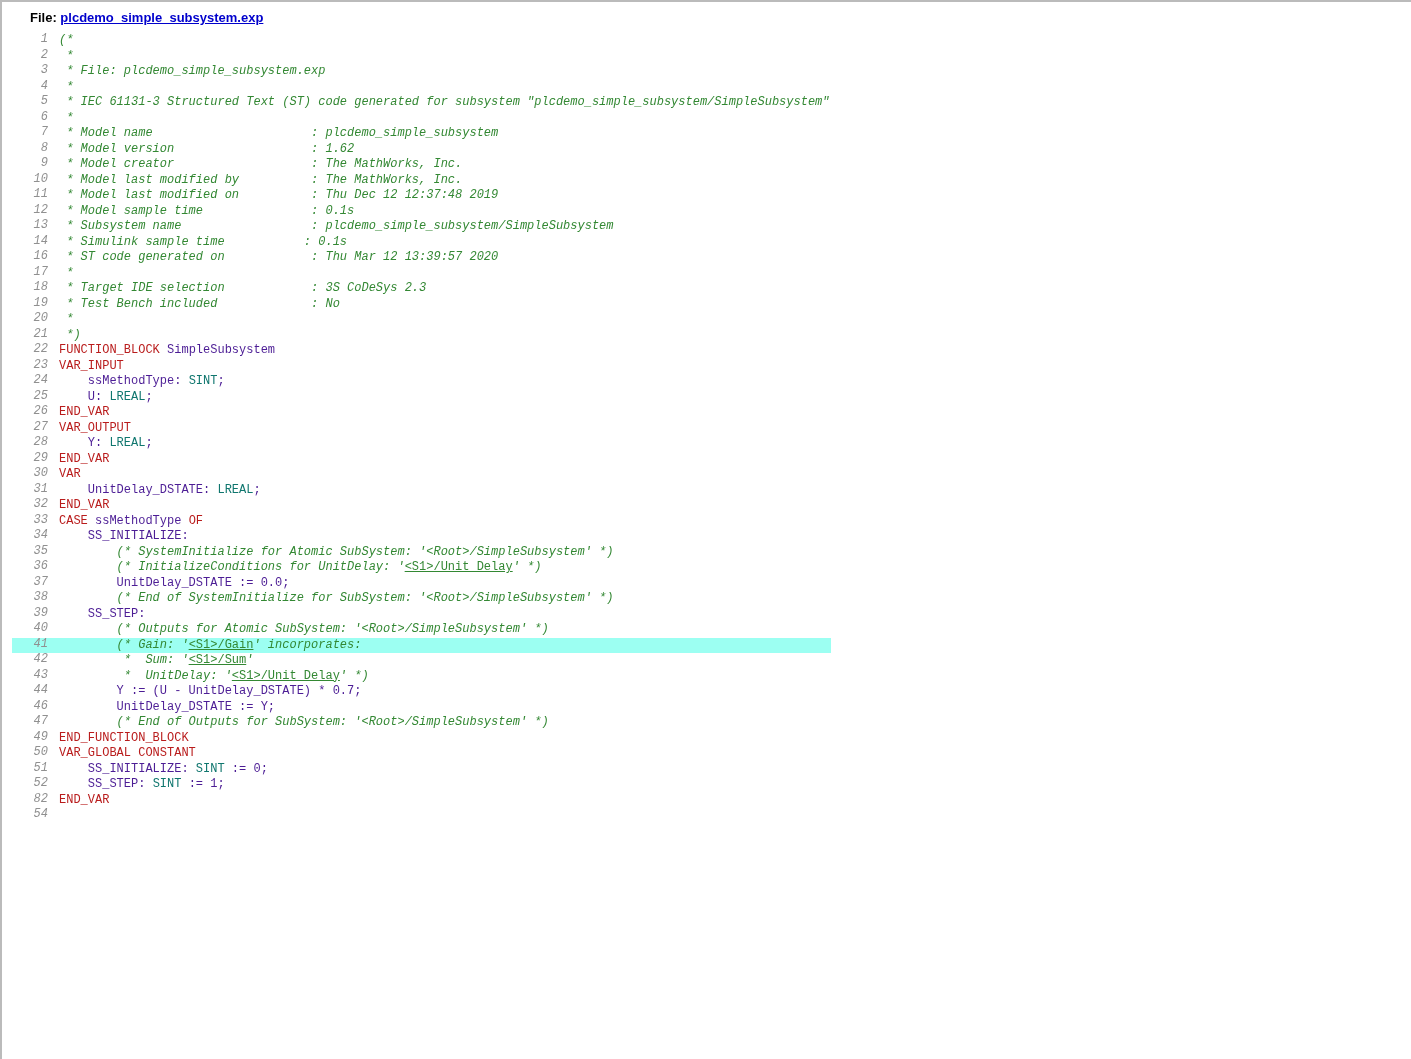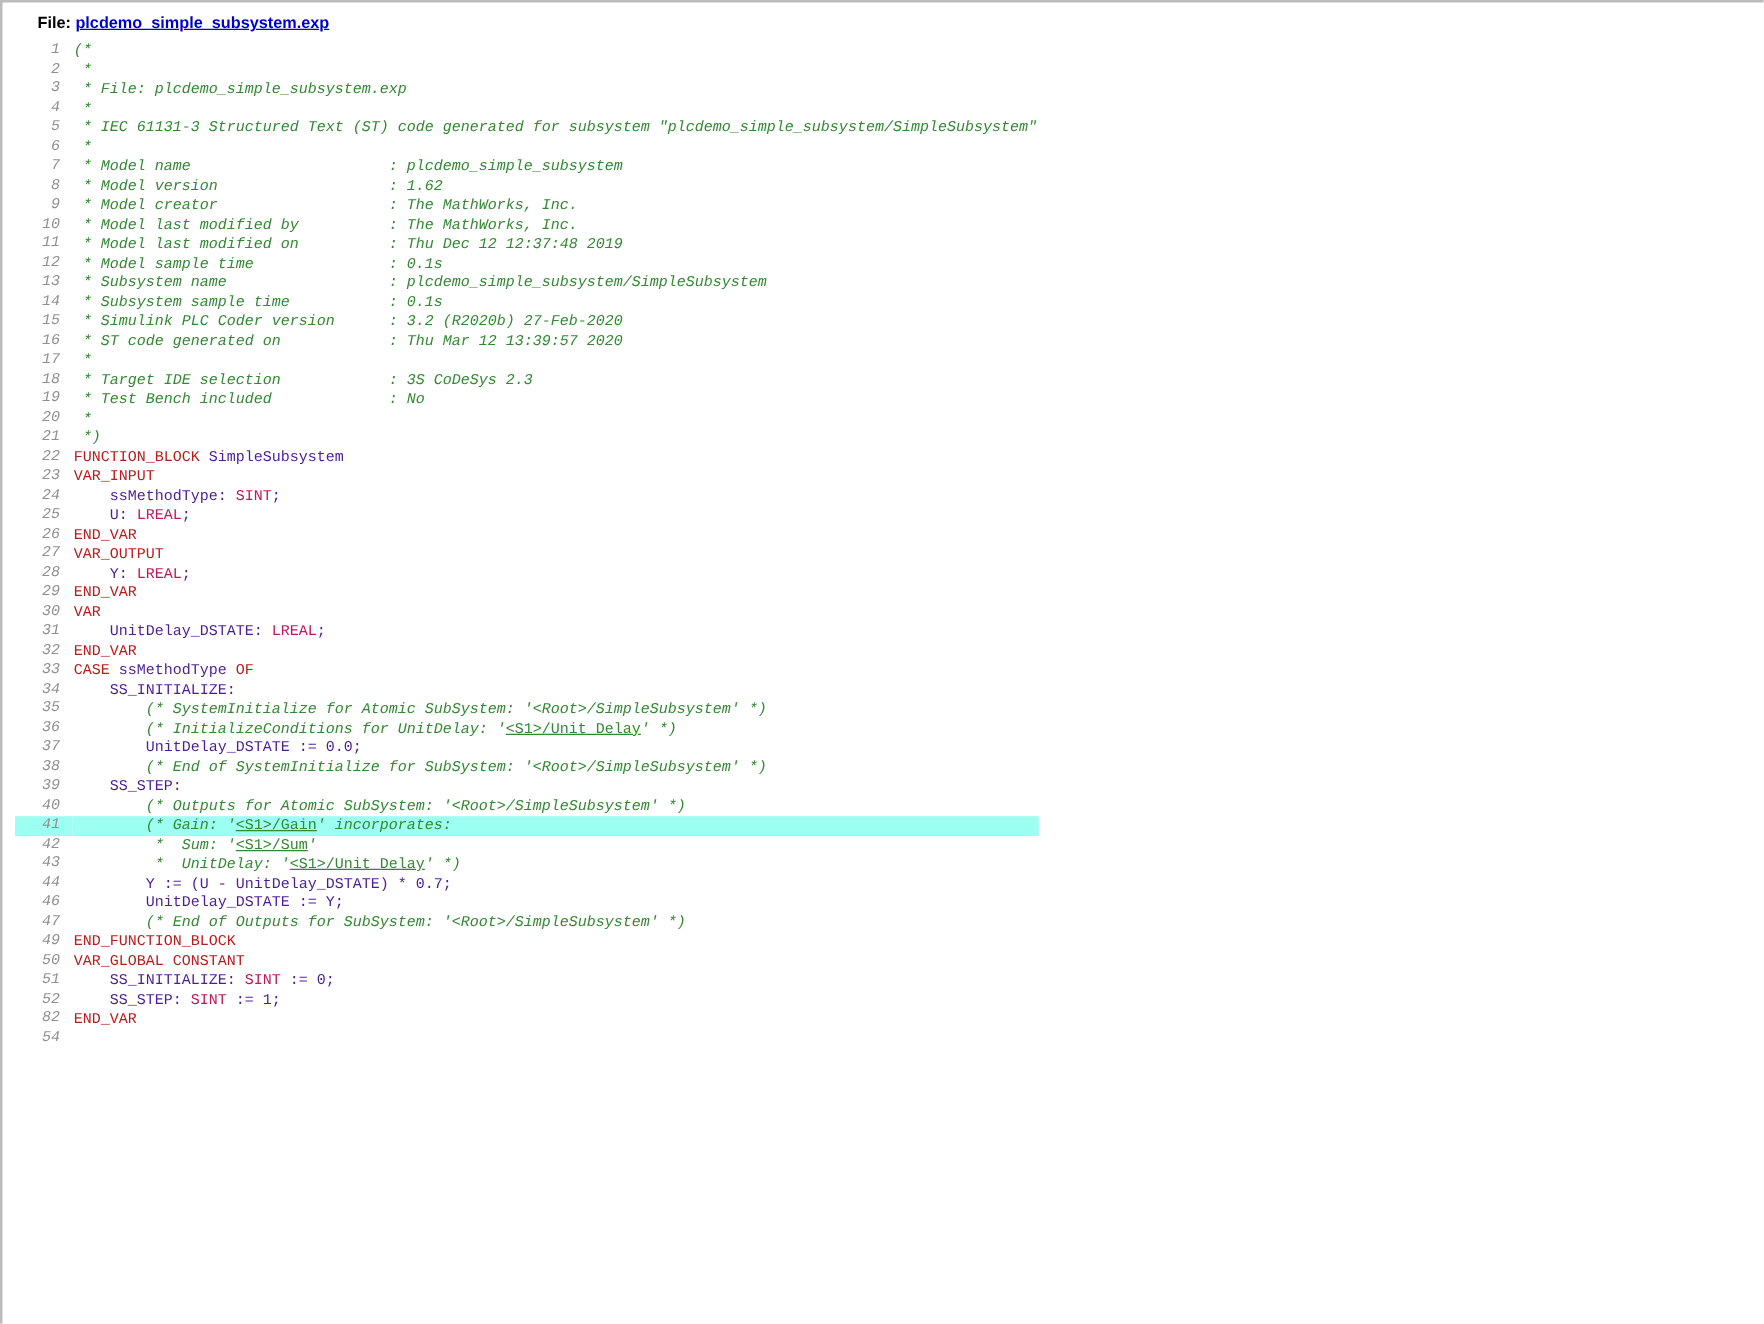--- a/index.html
+++ b/index.html
@@ -45,21 +45,21 @@
   }
   .code-table td.code {
     white-space: pre;
     vertical-align: top;
   }
   .hl-row td {
     background: #9cfff2;
   }
   .comment { color: #338833; font-style: italic; }
   .keyword { color: #b91c1c; }
-  .type    { color: #be185d; }
+  .type    { color: #0f766e; }
   .plain   { color: #4c1d95; font-style: normal; }
   a.block-link {
     color: #338833;
     text-decoration: underline;
     margin-top: 48px;
   }
 </style>
 </head>
 <body>
 
@@ -117,25 +117,21 @@
         <tr>
           <td class="ln">12</td>
           <td class="code"><span class="comment"> * Model sample time               : 0.1s</span></td>
         </tr>
         <tr>
           <td class="ln">13</td>
           <td class="code"><span class="comment"> * Subsystem name                  : plcdemo_simple_subsystem/SimpleSubsystem</span></td>
         </tr>
         <tr>
           <td class="ln">14</td>
-          <td class="code"><span class="comment"> * Subsystem sample time           : 0.1s</span></td>
-        </tr>
-        <tr>
-          <td class="ln">15</td>
-          <td class="code"><span class="comment"> * Simulink PLC Coder version      : 3.2 (R2020b) 27-Feb-2020</span></td>
+          <td class="code"><span class="comment"> * Simulink sample time           : 0.1s</span></td>
         </tr>
         <tr>
           <td class="ln">16</td>
           <td class="code"><span class="comment"> * ST code generated on            : Thu Mar 12 13:39:57 2020</span></td>
         </tr>
         <tr>
           <td class="ln">17</td>
           <td class="code"><span class="comment"> *</span></td>
         </tr>
         <tr>

